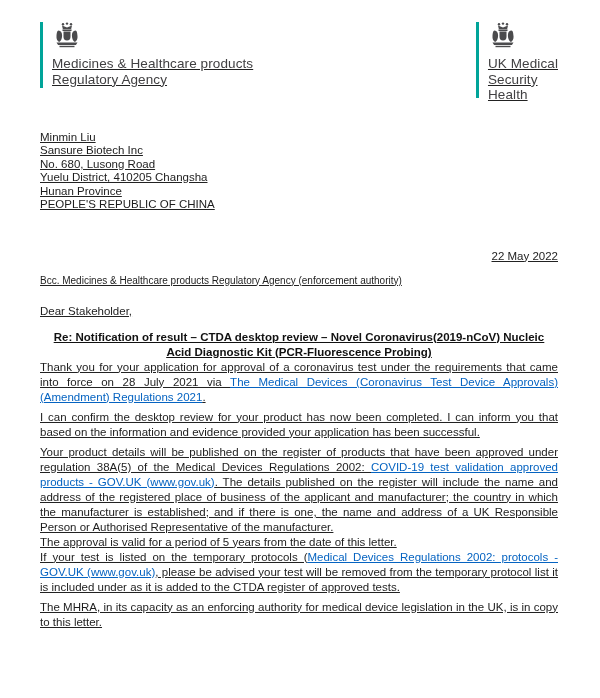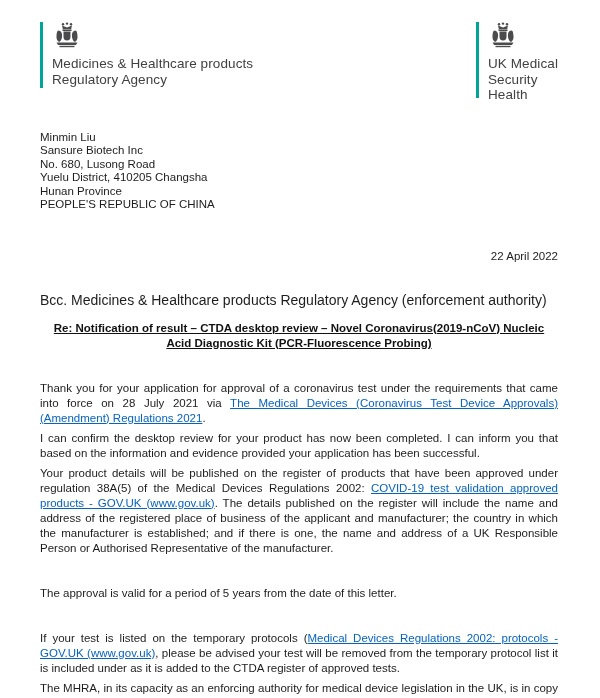--- a/index.html
+++ b/index.html
@@ -6,20 +6,21 @@
   html, body { background: #ffffff; }
   .page {
     position: relative;
     width: 600px;
     height: 698px;
     background: #ffffff;
     padding: 22px 42px 0 40px;
     font-family: "Liberation Sans", sans-serif;
     color: #222222;
     overflow: hidden;
+    text-decoration: underline;
   }
   
   .header {
     display: flex;
     justify-content: space-between;
     align-items: flex-start;
     margin-bottom: 22px;
   }
   .logo { display: flex; }
   .logo .bar {
@@ -44,21 +45,21 @@
     line-height: 13.5px;
     color: #1d1d1d;
     margin-top: 28px;
   }
   .date {
     text-align: right;
     font-size: 11.5px;
     margin-top: 38px;
     color: #1d1d1d;
   }
-  .bcc { font-size: 14px; margin-top: 30px; color: #1d1d1d; }
+  .bcc { font-size: 10px; margin-top: 13px; color: #1d1d1d; }
   .salutation { font-size: 11.5px; margin-top: 19px; color: #1d1d1d; }
   .subject {
     font-size: 11.5px;
     font-weight: bold;
     text-decoration: underline;
     margin-top: 13px;
     line-height: 15px;
     color: #111111;
     text-align: center;
   }
@@ -68,21 +69,21 @@
     line-height: 15px;
     margin-top: 5px;
     color: #1d1d1d;
   }
   .justify { text-align: justify; }
   .para a, .link {
     color: #0563c1;
     text-decoration: underline;
     cursor: pointer;
   }
-  .gap-lg { margin-top: 30px; }
+  .gap-lg { margin-top: 0; }
 </style>
 </head>
 <body>
 
 <div class="page">
 
   <header class="header">
     <div class="logo mhra">
       <div class="bar"></div>
       <div class="logo-content">
@@ -139,24 +140,25 @@
 
   <div class="recipient">
     <div>Minmin Liu</div>
     <div>Sansure Biotech Inc</div>
     <div>No. 680, Lusong Road</div>
     <div>Yuelu District, 410205 Changsha</div>
     <div>Hunan Province</div>
     <div>PEOPLE'S REPUBLIC OF CHINA</div>
   </div>
 
-  <div class="date">22 April 2022</div>
+  <div class="date">22 May 2022</div>
 
   <div class="bcc">Bcc. Medicines &amp; Healthcare products Regulatory Agency (enforcement authority)</div>
 
+  <div class="salutation">Dear Stakeholder,</div>
 
   <div class="subject">Re: Notification of result – CTDA desktop review – Novel Coronavirus(2019-nCoV) Nucleic Acid Diagnostic Kit (PCR-Fluorescence Probing)</div>
 
   <p class="para justify gap-lg"><span>Thank you for your application for approval of a coronavirus test under the requirements that came into force on 28 July 2021 via </span><a class="link">The Medical Devices (Coronavirus Test Device Approvals) (Amendment) Regulations 2021</a><span>.</span></p>
 
   <p class="para justify">I can confirm the desktop review for your product has now been completed. I can inform you that based on the information and evidence provided your application has been successful.</p>
 
   <p class="para justify"><span>Your product details will be published on the register of products that have been approved under regulation 38A(5) of the Medical Devices Regulations 2002: </span><a class="link">COVID-19 test validation approved products - GOV.UK (www.gov.uk)</a><span>. The details published on the register will include the name and address of the registered place of business of the applicant and manufacturer; the country in which the manufacturer is established; and if there is one, the name and address of a UK Responsible Person or Authorised Representative of the manufacturer.</span></p>
 
   <p class="para gap-lg">The approval is valid for a period of 5 years from the date of this letter.</p>

